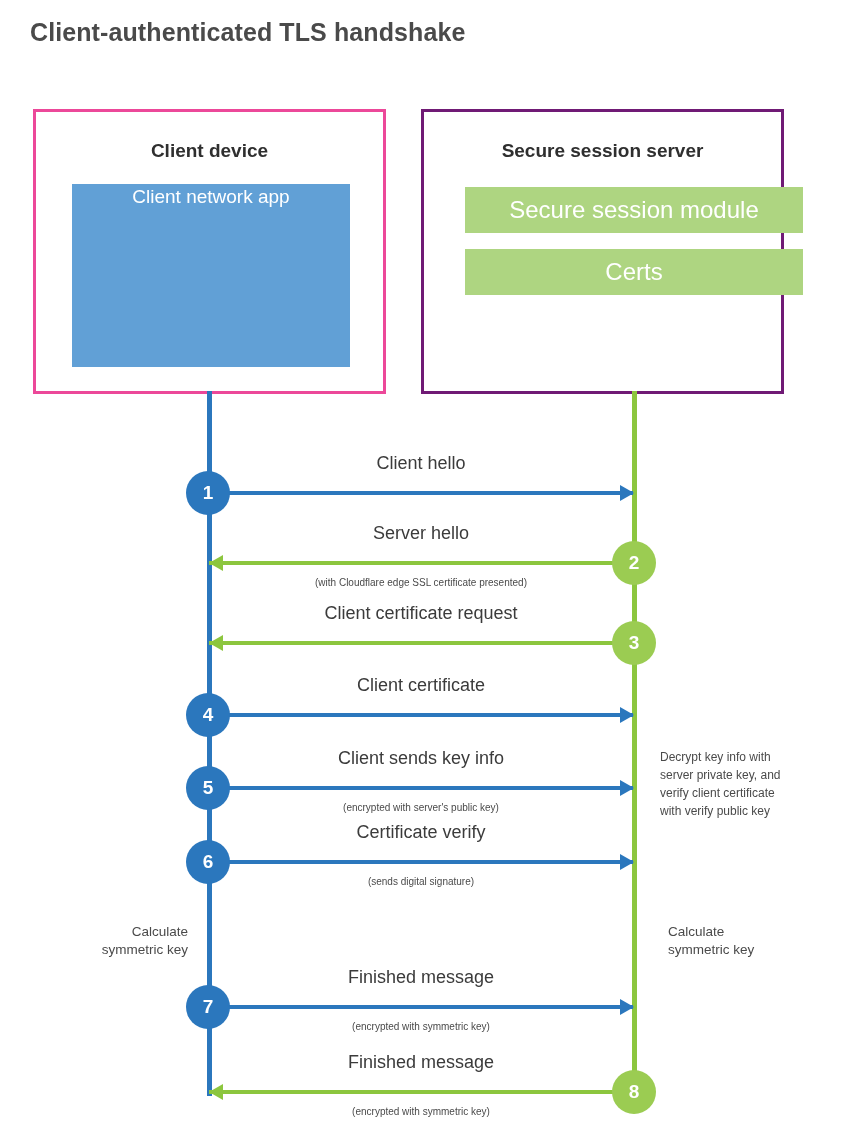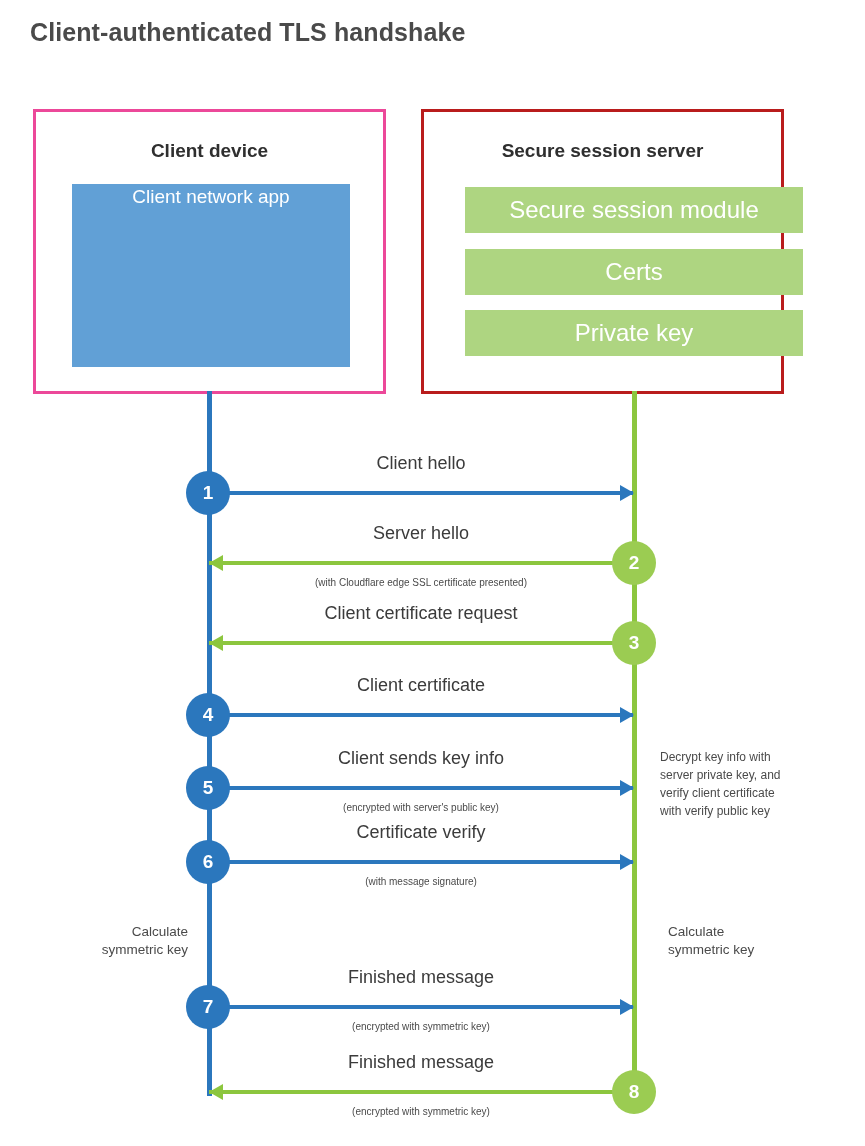--- a/index.html
+++ b/index.html
@@ -44,21 +44,21 @@
     top: 109px;
     width: 353px;
     height: 285px;
     border: 3px solid #ec4899;
   }
   #server-box {
     left: 421px;
     top: 109px;
     width: 363px;
     height: 285px;
-    border: 3px solid #b91c1c;
+    border: 3px solid #701a75;
     padding-left: 44px;
   }
   .box-title {
     position: absolute;
     left: 0;
     right: 0;
     top: 28px;
     text-align: center;
     font-size: 19px;
     font-weight: bold;
@@ -242,21 +242,20 @@
     <div class="box-title">Client device</div>
     <div id="client-app">
       <div id="client-app-label">Client network app</div>
     </div>
   </div>
 
   <div class="endpoint-box" id="server-box">
     <div class="box-title">Secure session server</div>
     <div class="server-bar b0">Secure session module</div>
     <div class="server-bar b1">Certs</div>
-    <div class="server-bar b2">Private key</div>
   </div>
 
   <div class="lifeline" id="client-lifeline"></div>
   <div class="lifeline" id="server-lifeline"></div>
 
   <div id="steps-layer">
       <div class="step to-server" style="top: 493px;">
         <div class="step-label">Client hello</div>
         <div class="arrow-line"></div>
         <div class="arrow-head"></div>
@@ -286,21 +285,21 @@
         <div class="arrow-line"></div>
         <div class="arrow-head"></div>
         <div class="step-badge">5</div>
         <div class="step-sublabel">(encrypted with server's public key)</div>
       </div>
       <div class="step to-server" style="top: 862px;">
         <div class="step-label">Certificate verify</div>
         <div class="arrow-line"></div>
         <div class="arrow-head"></div>
         <div class="step-badge">6</div>
-        <div class="step-sublabel">(with message signature)</div>
+        <div class="step-sublabel">(sends digital signature)</div>
       </div>
       <div class="step to-server" style="top: 1007px;">
         <div class="step-label">Finished message</div>
         <div class="arrow-line"></div>
         <div class="arrow-head"></div>
         <div class="step-badge">7</div>
         <div class="step-sublabel">(encrypted with symmetric key)</div>
       </div>
       <div class="step to-client" style="top: 1092px;">
         <div class="step-label">Finished message</div>

